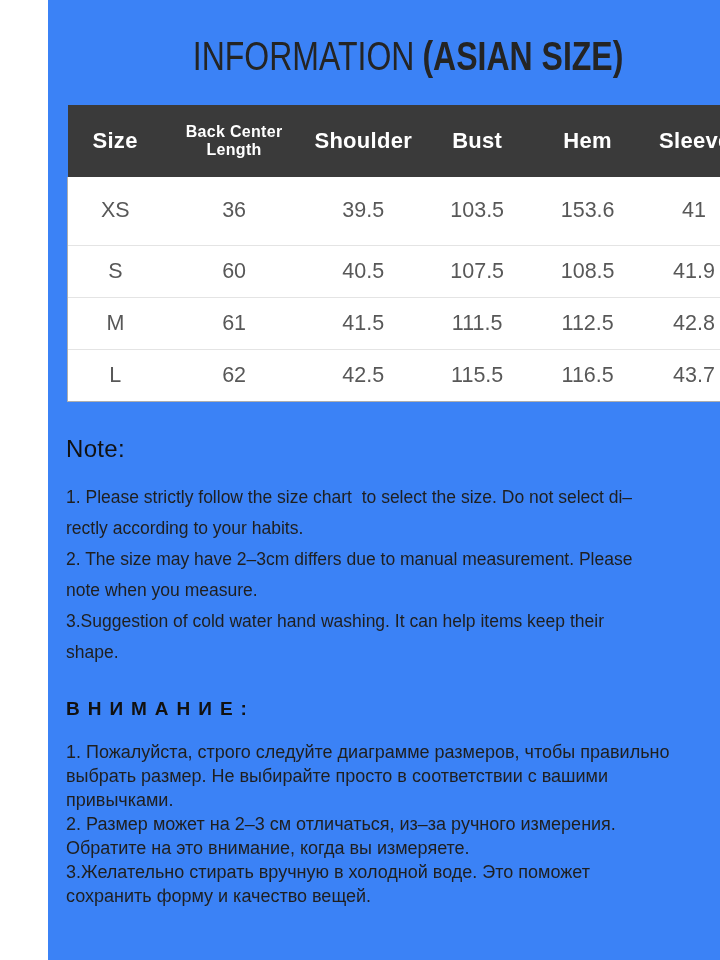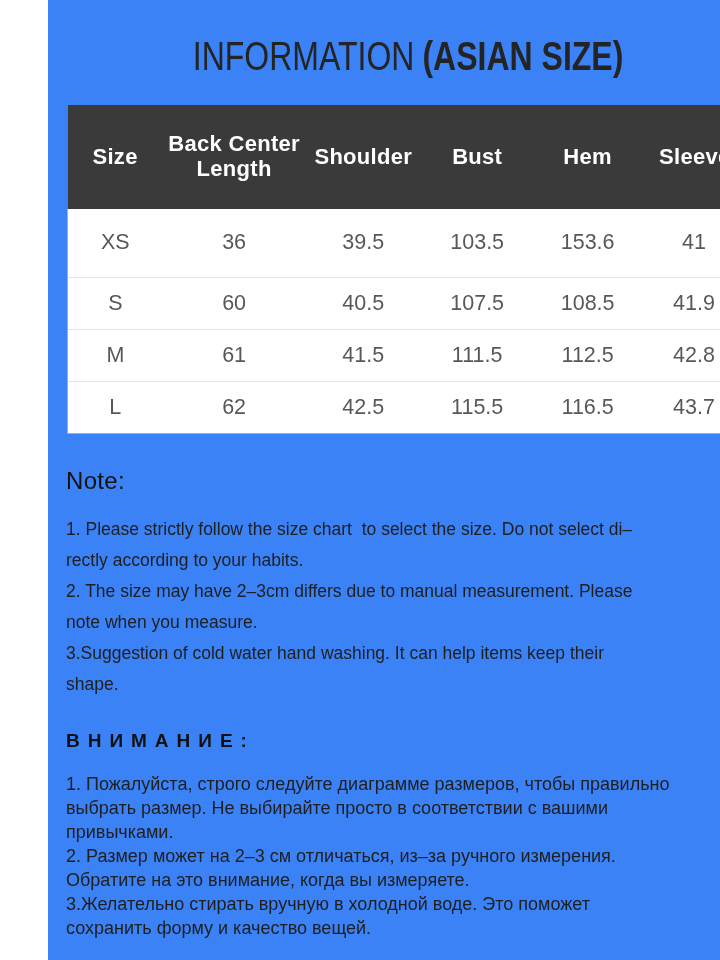--- a/index.html
+++ b/index.html
@@ -40,31 +40,31 @@
   
   table.size-table {
     width: 682px;
     margin: 26px auto 0 auto;
     border-collapse: collapse;
     table-layout: fixed;
   }
   .size-table thead th {
     background: #3a3a3a;
     color: #ffffff;
-    height: 104px;
+    height: 72px;
     vertical-align: middle;
     text-align: center;
     font-weight: 600;
     font-size: 22px;
     letter-spacing: 0.3px;
     white-space: pre-line;
     line-height: 1.12;
   }
   .size-table thead th:nth-child(2) {
-    font-size: 22px;
+    font-size: 16px;
     font-weight: 600;
   }
   .size-table tbody td {
     height: 52px;
     text-align: center;
     vertical-align: middle;
     font-size: 21.5px;
     color: #585858;
     background: #ffffff;
   }

